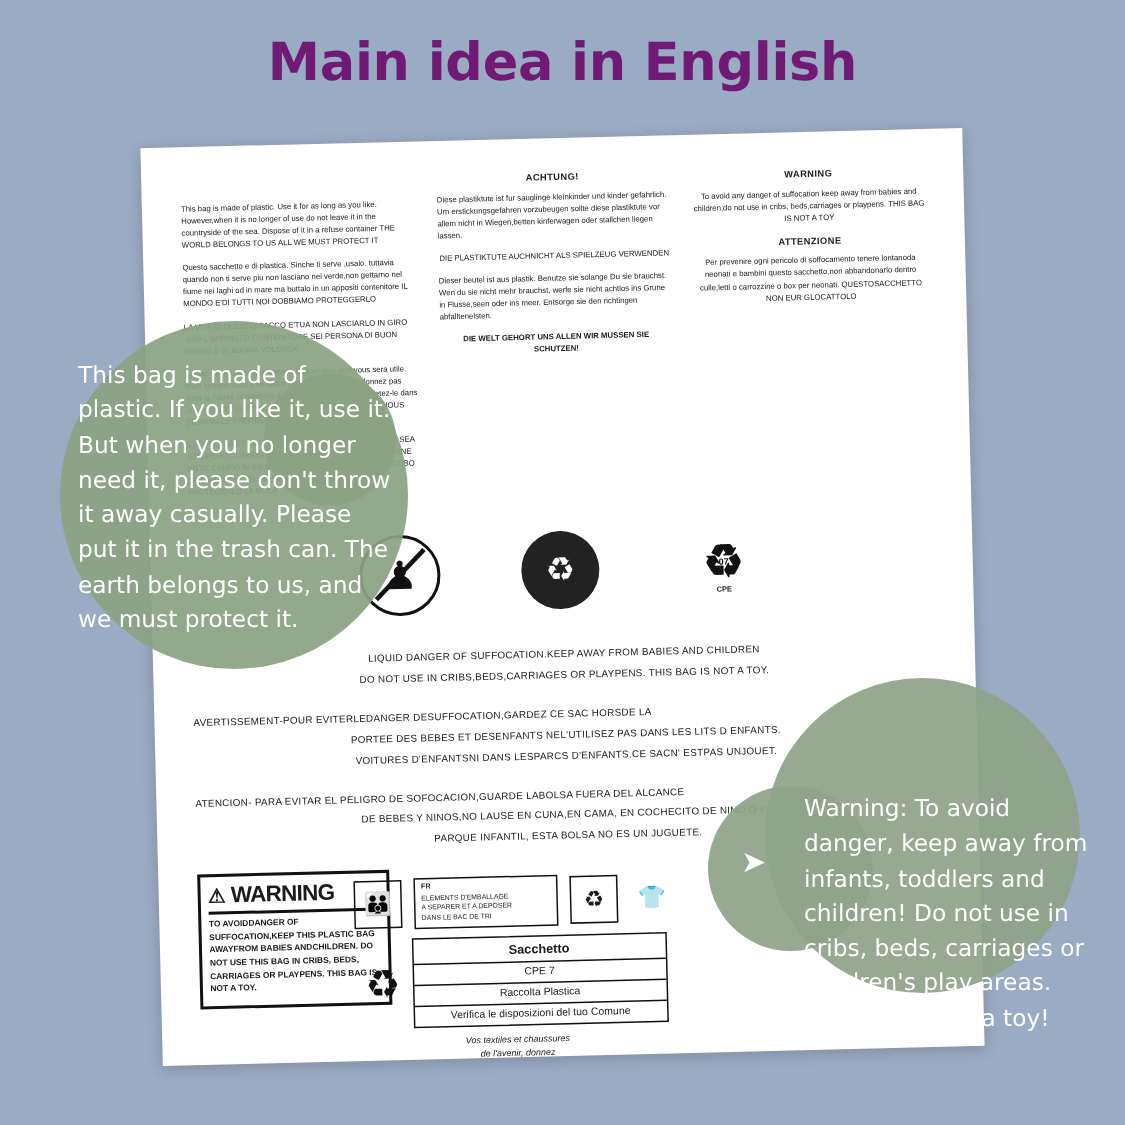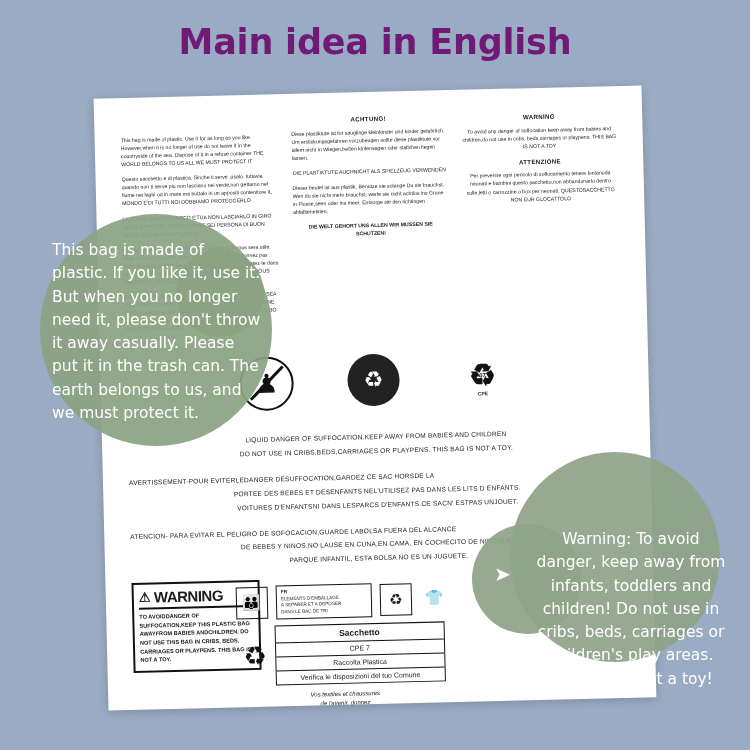--- a/index.html
+++ b/index.html
@@ -185,21 +185,21 @@
   .blob.b2b{left:472px;top:524px;width:110px;height:110px;background:#8fa489;}
 
   .callout{
     position:absolute;
     color:#ffffff;
     font-size:15.5px;
     line-height:1.5;
     font-family:"DejaVu Sans", sans-serif;
   }
   .callout.left{left:52px;top:239px;width:210px;}
-  .callout.right{left:536px;top:528px;width:190px;text-align:center;}
+  .callout.right{left:536px;top:528px;width:190px;}
 
   .leafmark{
     position:absolute;
     color:#8ba382;
     font-size:26px;
   }
   .leafmark.l1{left:192px;top:282px;transform:rotate(-15deg);}
   .leafmark.l2{left:494px;top:562px;color:#ffffff;font-size:20px;}
 </style>
 </head>

